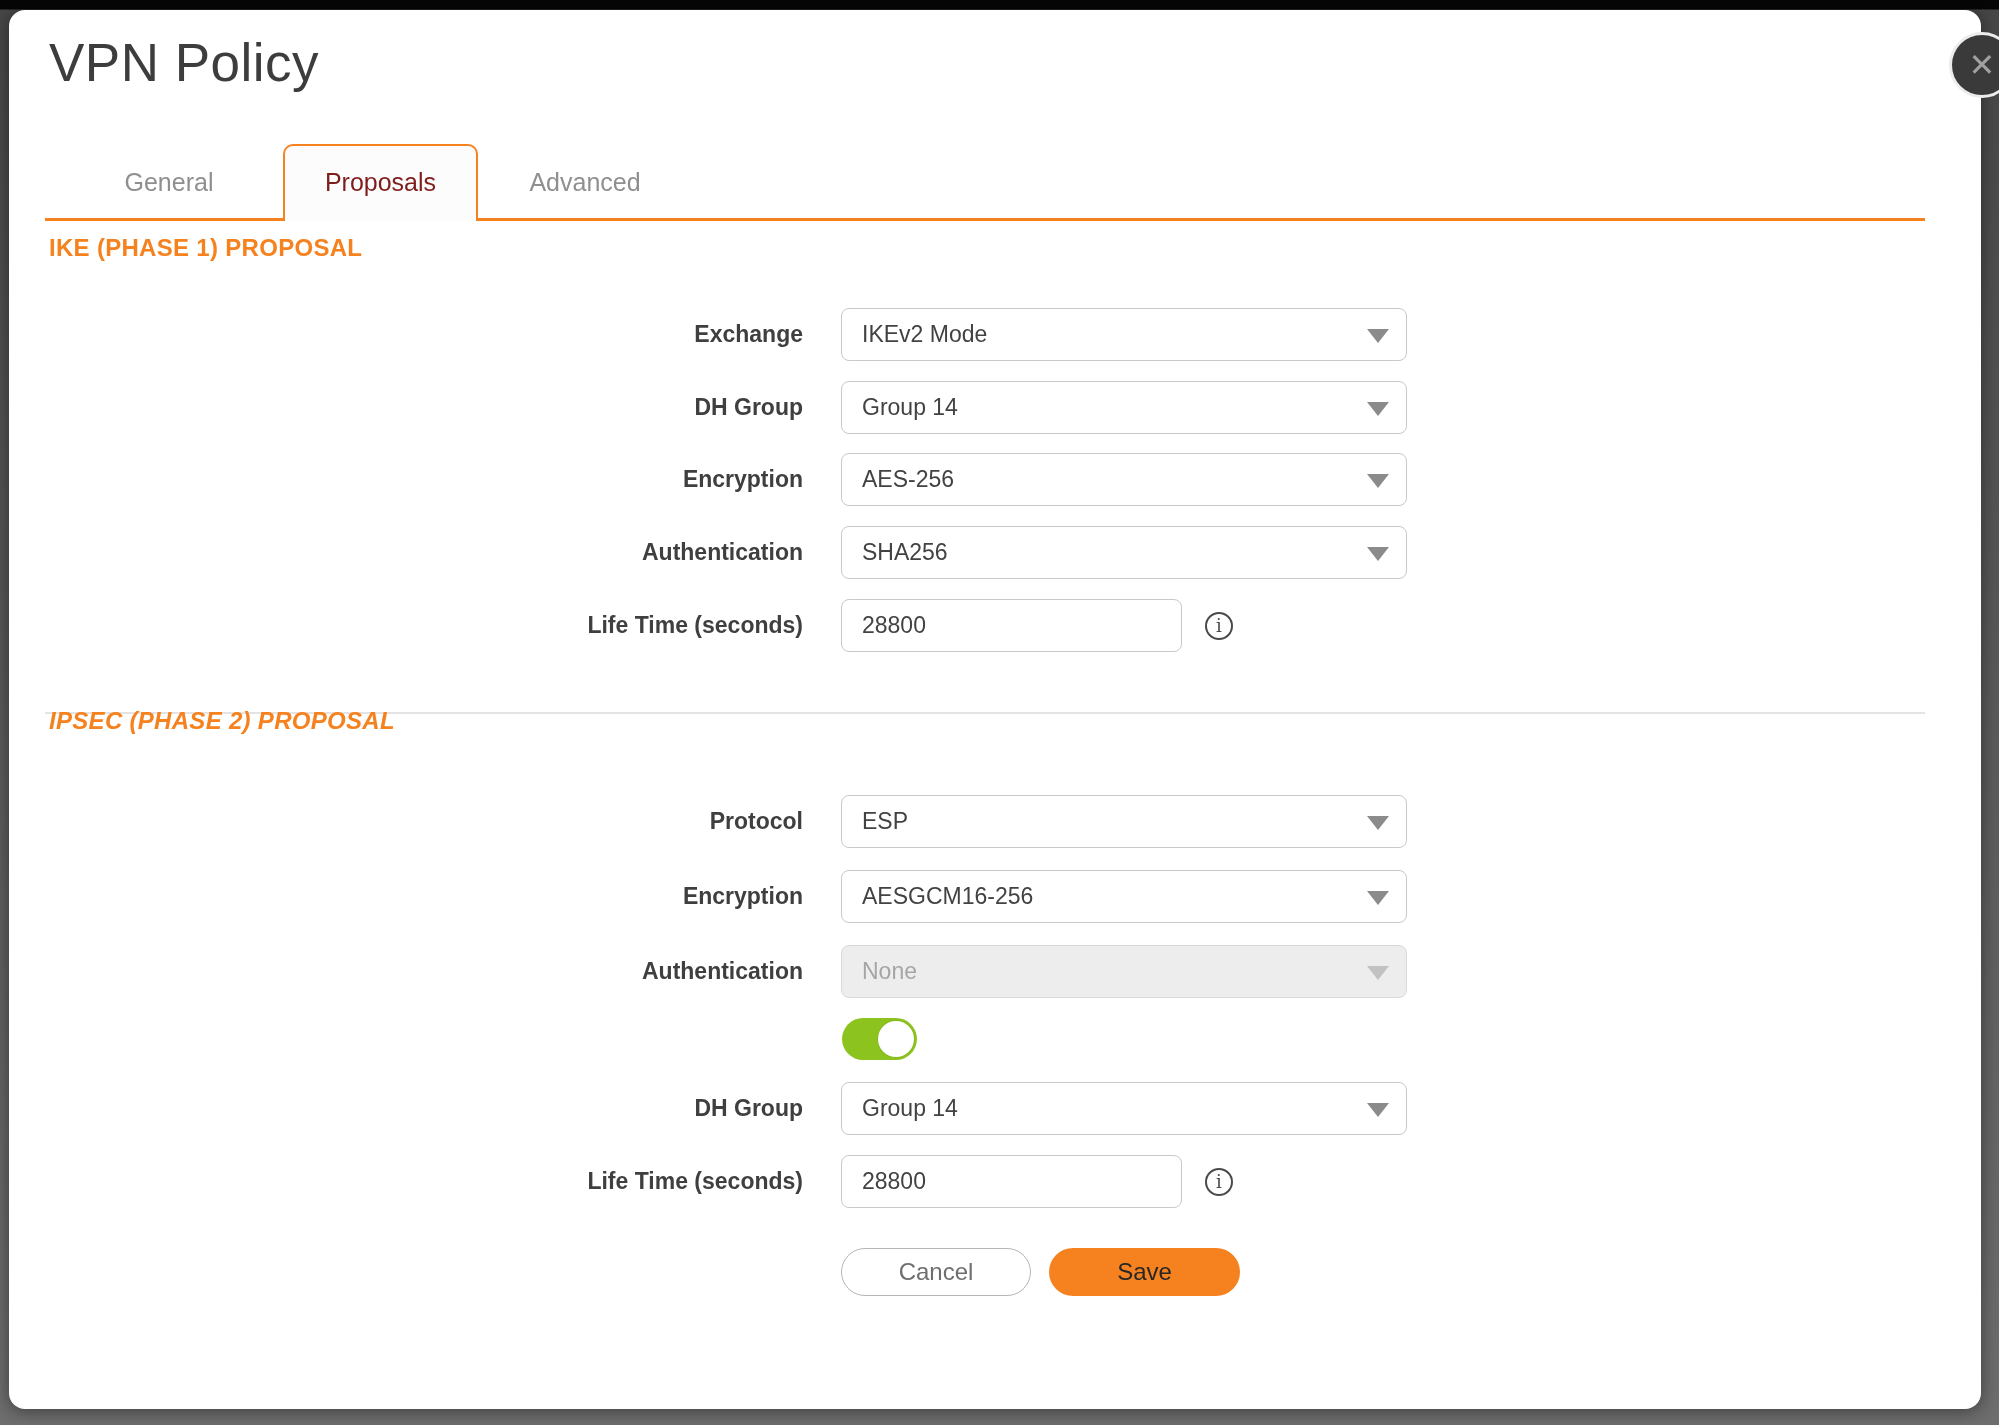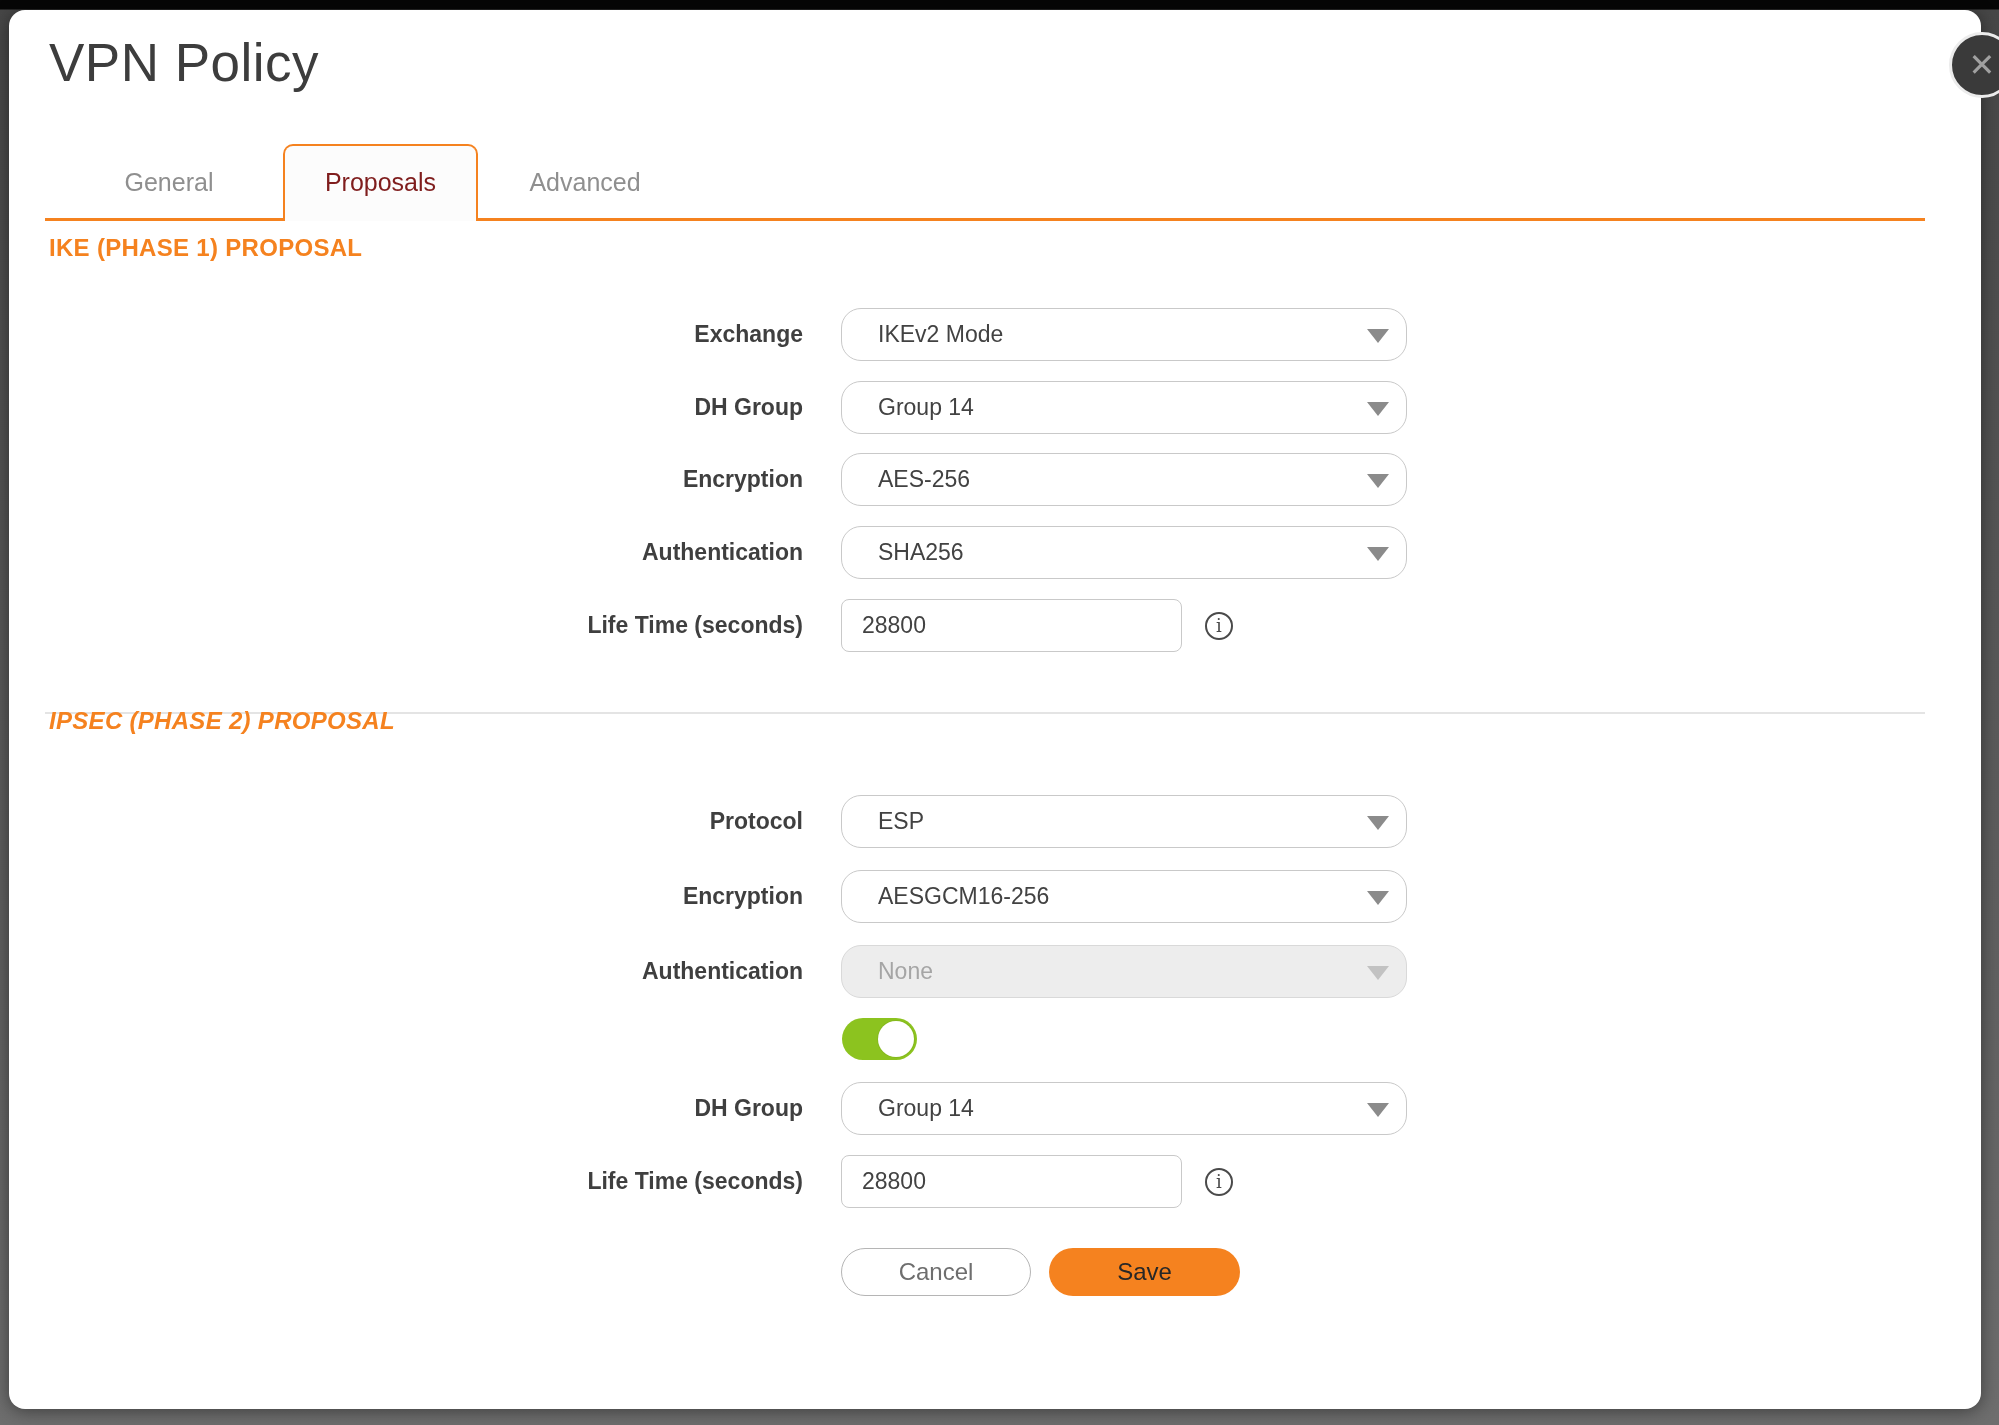--- a/index.html
+++ b/index.html
@@ -35,22 +35,22 @@
   .heading-ike { top:224px; }
   .heading-ipsec { top:697px;font-style:italic; }
   .divider { position:absolute; left:36px; top:702px; width:1880px; height:2px; background:#e4e4e4; }
 
   
   .row { position:absolute; left:0; width:100%; height:53px; }
   .field-label { position:absolute; left:0; top:0; width:794px; height:100%;
     display:flex; align-items:center; justify-content:flex-end;
     font-size:23px; font-weight:700; color:#3f3f3f; white-space:nowrap; }
   .select { position:absolute; left:832px; top:0; width:566px; height:100%;
-    border:1.5px solid #c9c9c9; border-radius:20px; background:#fff;
-    display:flex; align-items:center; padding:0 36px; font-size:23px; color:#424242;
+    border:1.5px solid #c9c9c9; border-radius:8px; background:#fff;
+    display:flex; align-items:center; padding:0 20px; font-size:23px; color:#424242;
     cursor:pointer; }
   .caret { position:absolute; right:17px; top:50%; margin-top:-6px; width:0; height:0;
     border-left:11px solid transparent; border-right:11px solid transparent;
     border-top:14px solid #8b8b8b; }
   .select.disabled { background:#ededed; border-color:#d9d9d9; color:#a5a5a5; cursor:default; }
   .select.disabled .caret { border-top-color:#c2c2c2; }
 
   .text-input { position:absolute; left:832px; top:0; width:341px; height:100%;
     border:1.5px solid #c9c9c9; border-radius:8px; padding:8px 20px; font-size:23px;
     color:#424242; font-family:"Liberation Sans", sans-serif; outline:none; background:#fff; }

